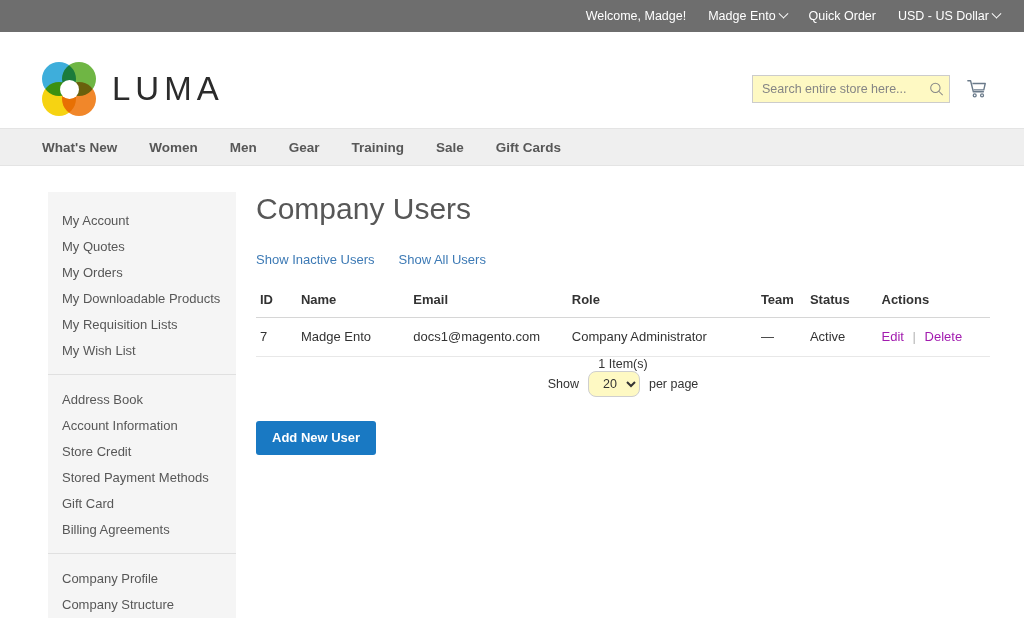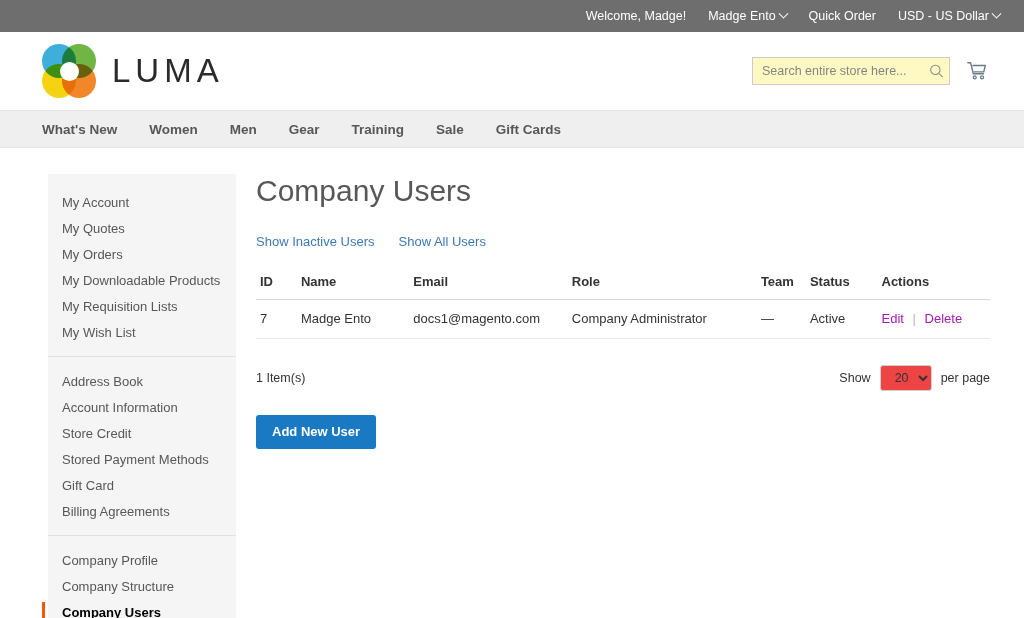--- a/index.html
+++ b/index.html
@@ -44,20 +44,21 @@
   }
 
   
   .header {
     height: 78px;
     background: #ffffff;
     display: flex;
     align-items: center;
     padding: 0 34px 0 42px;
     position: relative;
+    margin-top: 18px;
   }
   .logo-block { display: flex; align-items: center; gap: 16px; }
   .logo-mark { width: 54px; height: 54px; position: relative; }
   .logo-mark .c {
     position: absolute; width: 34px; height: 34px; border-radius: 50%;
     mix-blend-mode: multiply;
   }
   .logo-mark .c1 { left: 0;  top: 0;  background: #3eaedb; }
   .logo-mark .c2 { right: 0; top: 0;  background: #6fb644; }
   .logo-mark .c3 { right: 0; bottom: 0; background: #f1872a; }
@@ -219,31 +220,32 @@
     color: #a21caf;
     text-decoration: none;
     cursor: pointer;
   }
   .sep { color: #b4b4b4; padding: 0 5px; }
 
   .table-footer {
     display: flex;
     align-items: center;
     justify-content: space-between;
-    margin-top: 26px;
+    margin-top: 0;
+    flex-direction: column;
   }
   .count { font-size: 12.5px; color: #333333; }
   .limiter { display: flex; align-items: center; gap: 9px; font-size: 12.5px; color: #333333; }
   .limiter select {
     font-family: "Liberation Sans", sans-serif;
     font-size: 12.5px;
     color: #333333;
-    background: #ef4444;
+    background: #fef9c3;
     border: 1px solid #cfcfcf;
-    border-radius: 3px;
+    border-radius: 8px;
     padding: 4px 6px 4px 10px;
     height: 26px;
     cursor: pointer;
     outline: none;
   }
   .btn-primary {
     margin-top: 24px;
     background: #1979c3;
     color: #ffffff;
     border: 0;

